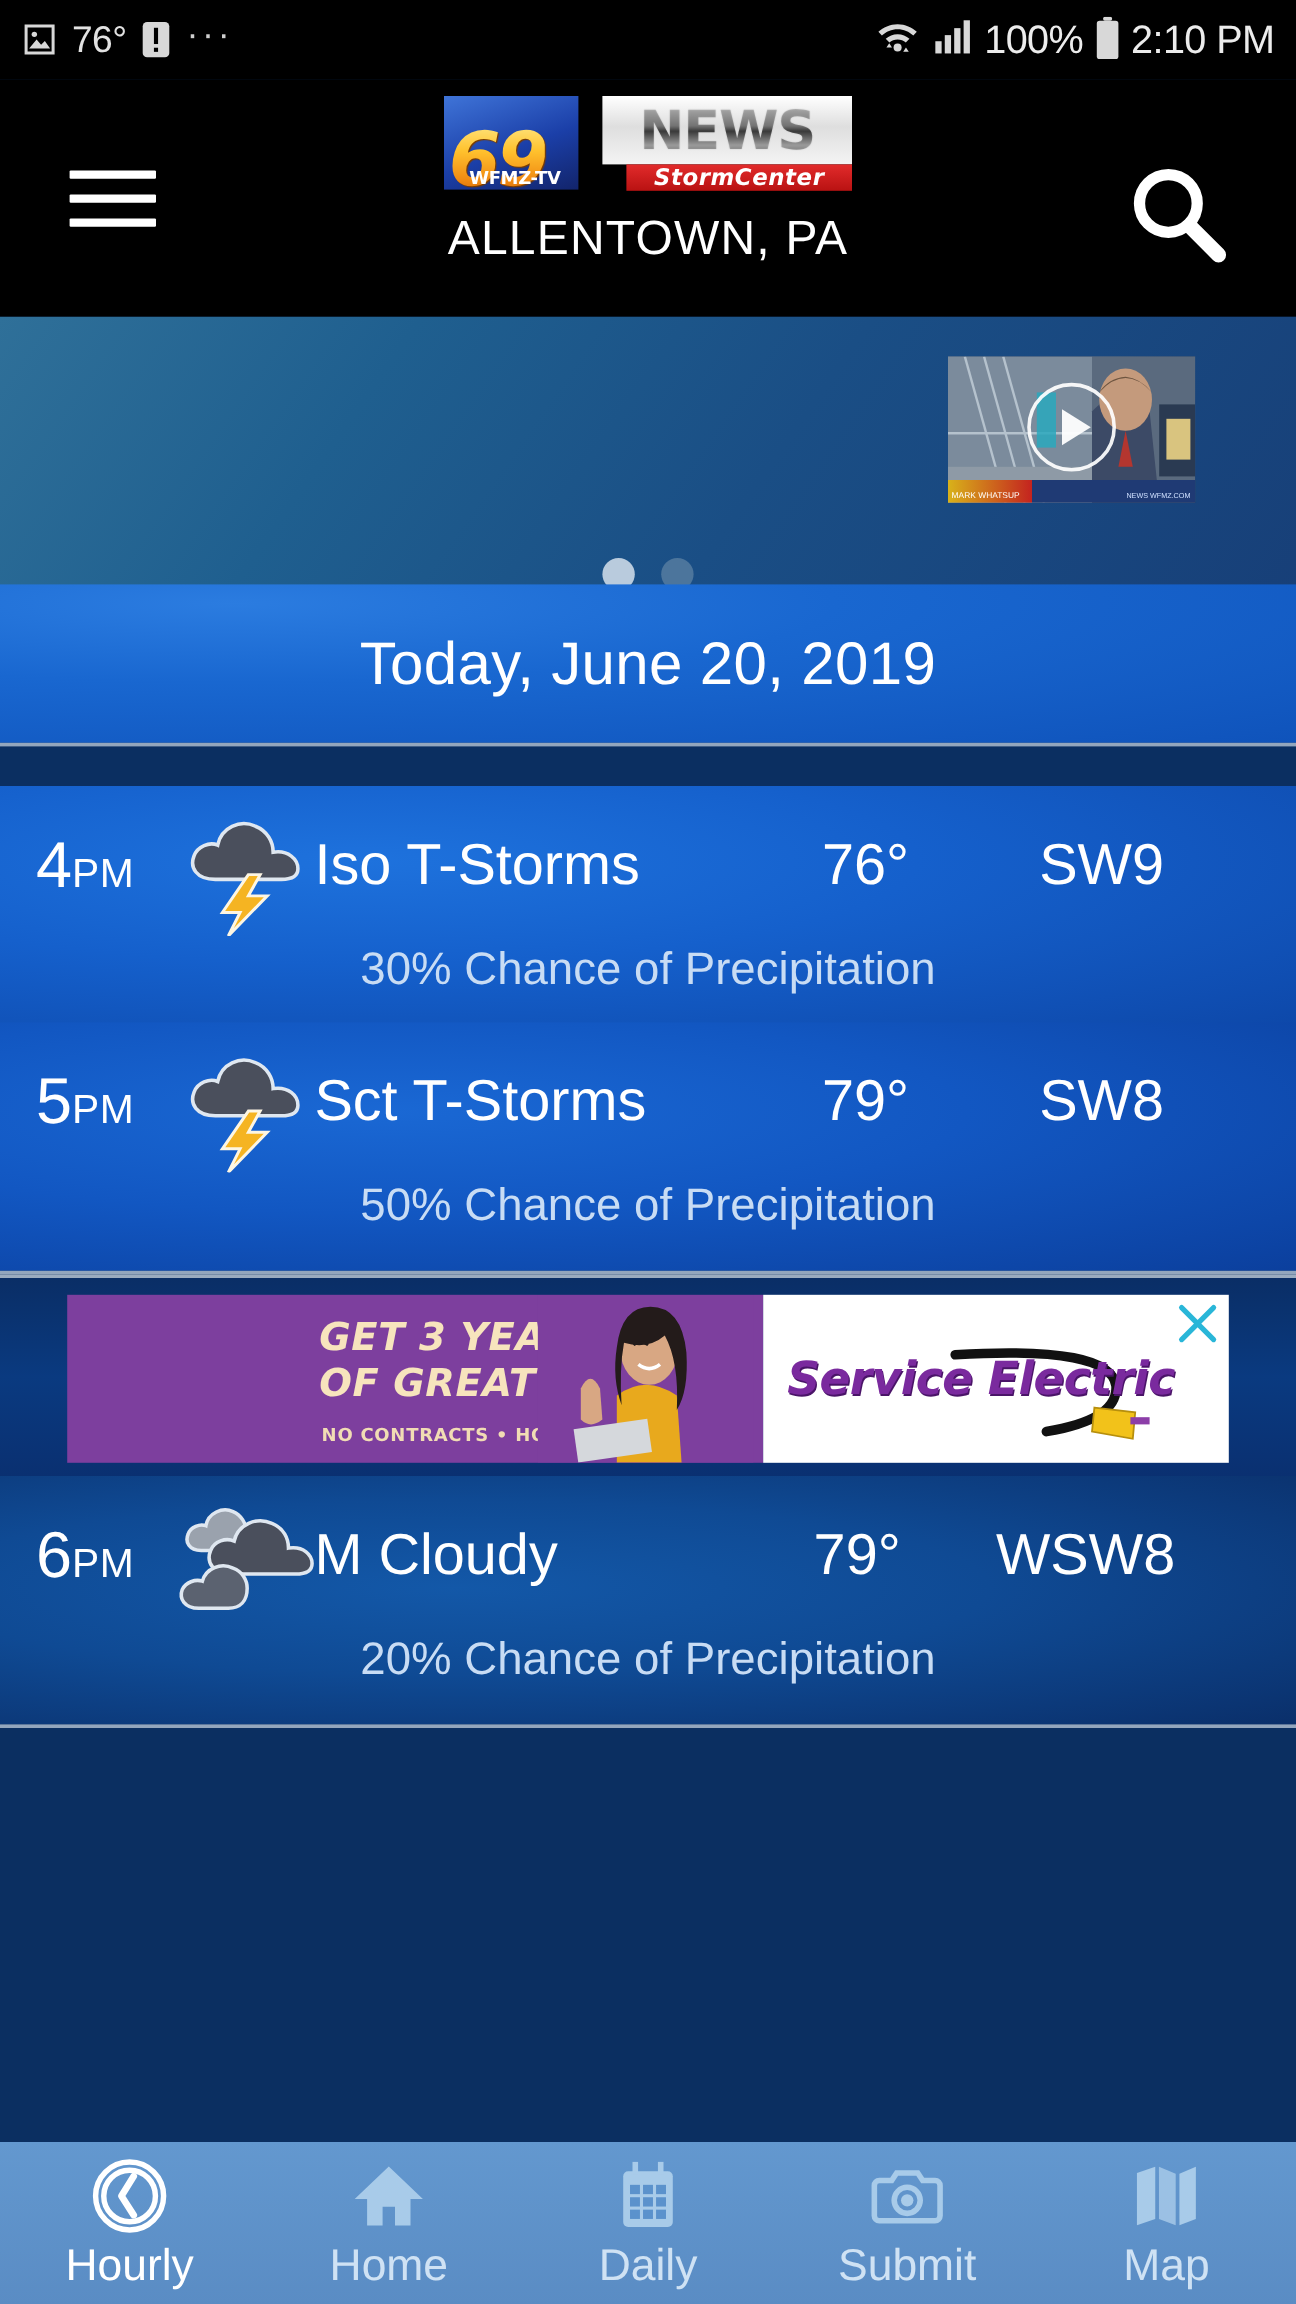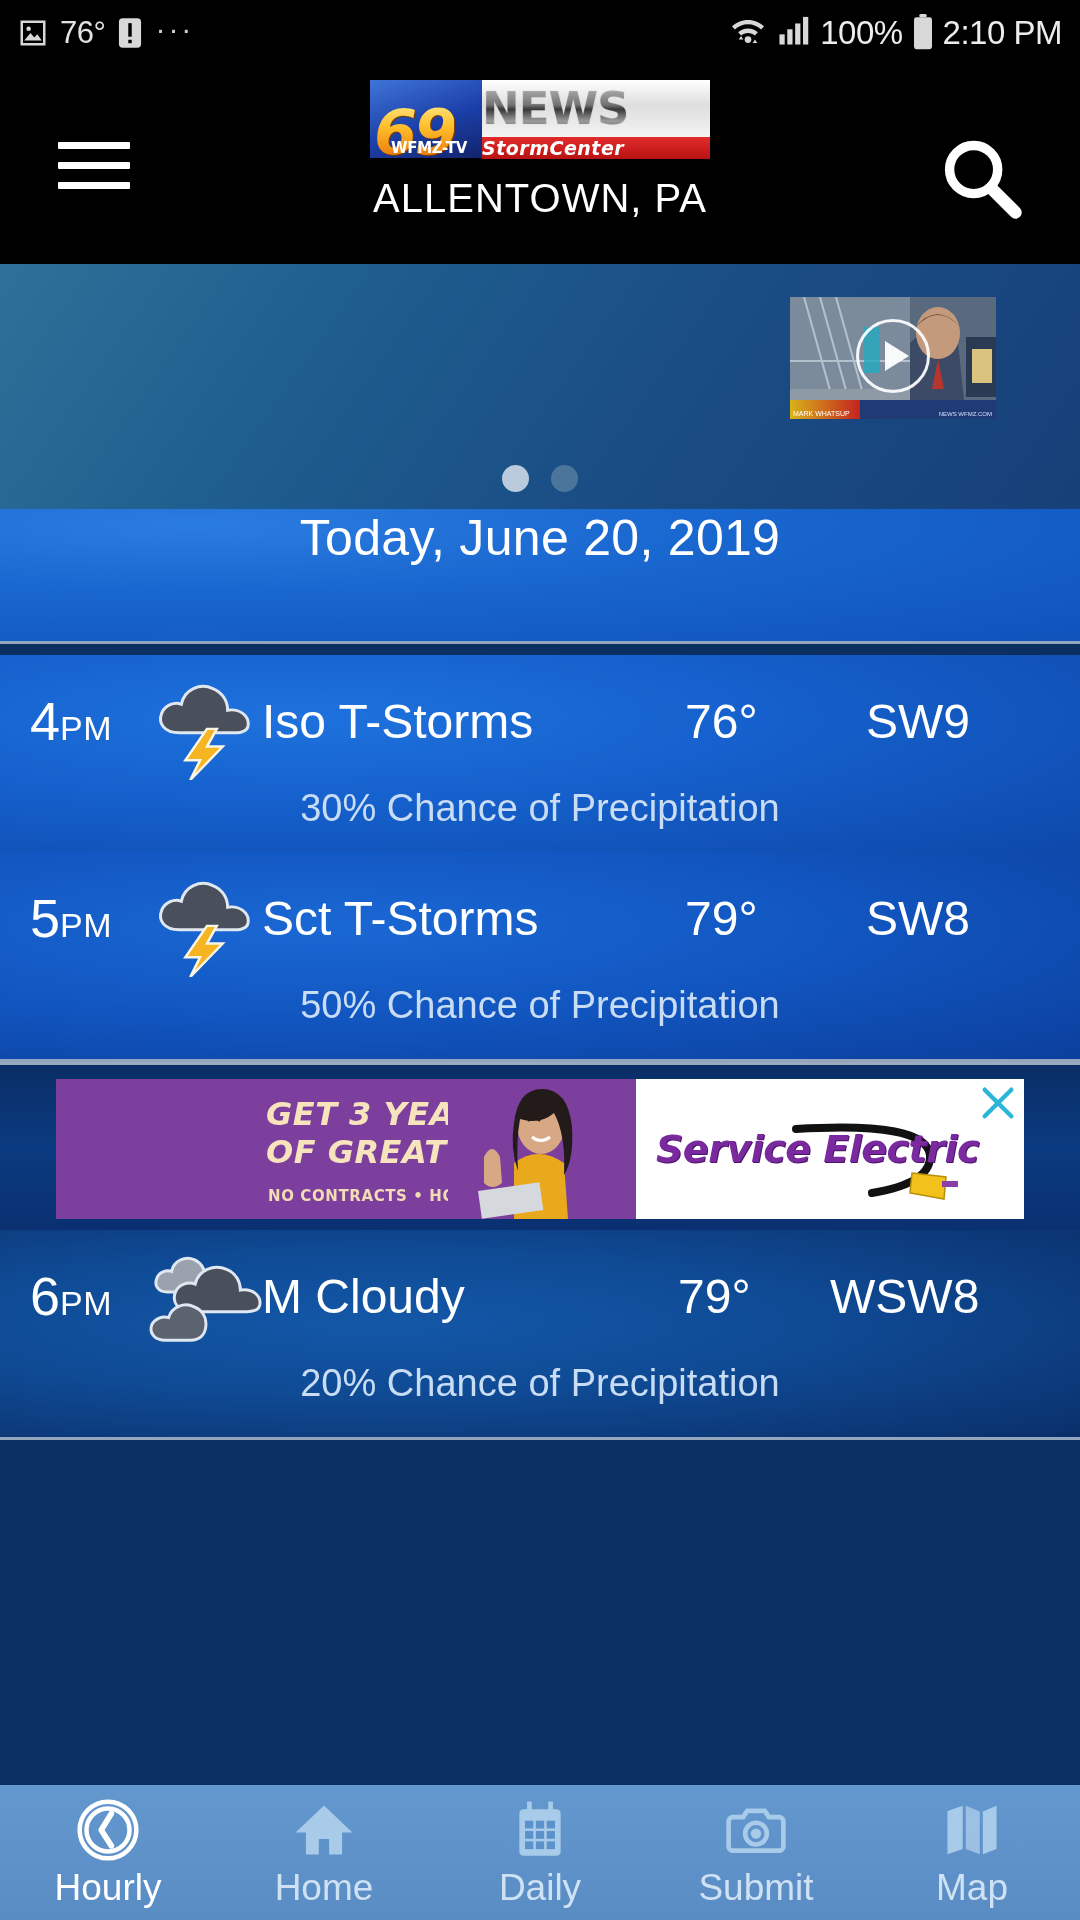--- a/index.html
+++ b/index.html
@@ -46,33 +46,33 @@
     font-family:"DejaVu Sans", sans-serif;
     background:linear-gradient(180deg,#ffe98a 0%,#ffc22e 38%,#f08a12 75%,#c75b05 100%);
     -webkit-background-clip:text; background-clip:text; color:transparent;
     letter-spacing:-3px; line-height:1.08;
     filter:drop-shadow(1px 1px 0 #7a3c00);
   }
   .logo-right { width:228px; display:flex; flex-direction:column; }
   .logo-news {
     flex:0 0 57px;
     background:linear-gradient(180deg,#ffffff 0%,#dedede 45%,#f4f4f4 100%);
-    display:flex; align-items:center; 
+    display:flex; align-items:center; justify-content:center;margin-left:20px;
   }
   .logo-news span {
     font-size:45px; font-weight:bold; font-family:"DejaVu Sans", sans-serif;
     letter-spacing:-1px; line-height:1;
     background:linear-gradient(180deg,#f2f2f2 0%,#9a9a9a 42%,#4c4c4c 52%,#cfcfcf 78%,#7d7d7d 100%);
     -webkit-background-clip:text; background-clip:text; color:transparent;
     text-shadow:0 0 1px rgba(0,0,0,.25);
   }
   .logo-storm {
     flex:1 1 auto;
     background:linear-gradient(180deg,#e22b2b 0%,#b91212 100%);
-    display:flex; align-items:center; 
+    display:flex; align-items:center; justify-content:center;margin-left:40px;
   }
   .logo-storm span {
     color:#fff; font-size:19px; font-weight:bold; font-style:italic;
     font-family:"DejaVu Sans", sans-serif; letter-spacing:0.5px;
   }
   .logo-wfmz {
     position:absolute; left:2px; bottom:1px; width:114px; text-align:center;
     color:#fff; font-size:15px; font-weight:bold; font-family:"DejaVu Sans", sans-serif;
     letter-spacing:-0.3px;
   }
@@ -110,23 +110,23 @@
   .tl-b { flex:1; background:#1f3a74; }
   .thumb-caption { position:absolute; left:3px; bottom:2px; font-size:7px; color:#fff; font-family:"Liberation Sans",sans-serif; }
   .thumb-caption2 { position:absolute; right:4px; bottom:2px; font-size:6px; color:#cfe0ff; font-family:"Liberation Sans",sans-serif; }
   .dots { position:absolute; left:0; right:0; bottom:22px; display:flex; justify-content:center; gap:22px; }
   .dot { width:27px; height:27px; border-radius:50%; }
   .dot.active { background:#b9cbdd; }
   .dot.inactive { background:#4c759c; }
 
   
   .datehead {
-    position:absolute; top:509px; left:0; width:1080px; height:135px;
+    position:absolute; top:487px; left:0; width:1080px; height:135px;
     background:radial-gradient(ellipse at 18% 12%, #2b7ce0 0%, #1967d0 40%, #0f53bb 100%);
-    display:flex; align-items:flex-start; justify-content:center;
+    display:flex; align-items:center; justify-content:center;
     border-bottom:3px solid #93a6bd;
   }
   .datehead span { color:#fff; font-size:50px; letter-spacing:0.3px; }
 
   
   .row {
     position:absolute; left:0; width:1080px;
     border-bottom:3px solid #93a6bd;
   }
   .row-main { position:relative; height:132px; }

